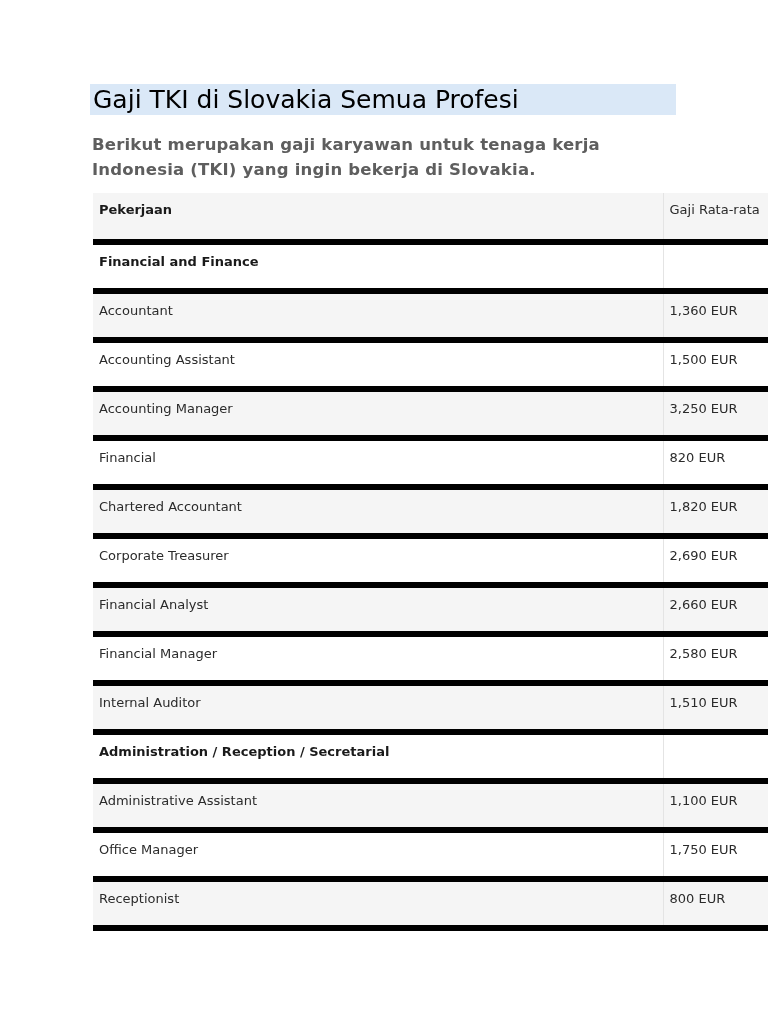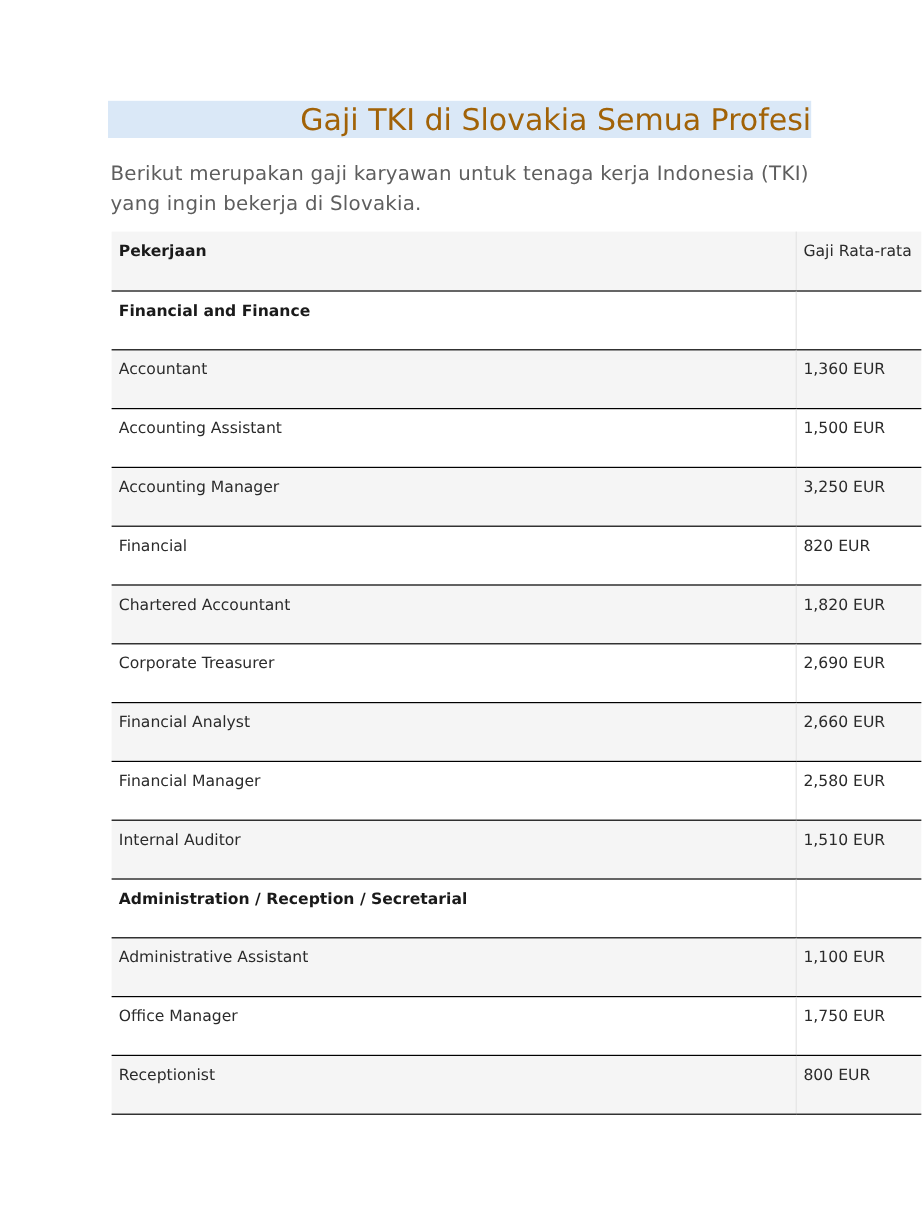--- a/index.html
+++ b/index.html
@@ -9,58 +9,58 @@
     font-family: "DejaVu Sans", "Liberation Sans", sans-serif;
     overflow: hidden;
   }
   .doc-title {
     position: absolute;
     top: 84px;
     left: 90px;
     width: 586px;
     height: 31px;
     background: #dae8f7;
-    color: #a16207;
+    color: #000000;
     font-size: 25px;
     font-weight: 400;
     line-height: 31px;
     padding-left: 3px;
     white-space: nowrap;
-    text-align: right;
   }
   .doc-subtitle {
     position: absolute;
     top: 132px;
     left: 92px;
     width: 600px;
     color: #5e5e5e;
     font-size: 16.5px;
     line-height: 25px;
     letter-spacing: 0.2px;
+    font-weight: bold;
   }
   table.salary-table {
     position: absolute;
     top: 193px;
     left: 93px;
     width: 675px;
     border-collapse: collapse;
     table-layout: fixed;
     font-size: 13px;
     color: #2b2b2b;
   }
   table.salary-table col.c1 { width: 570px; }
   table.salary-table col.c2 { width: 105px; }
   table.salary-table th,
   table.salary-table td {
     height: 49px;
     padding: 9px 6px;
     vertical-align: top;
     text-align: left;
     font-weight: 400;
-    border-bottom: 1px solid #000000;
+    border-bottom: 6px solid #000000;
   }
   table.salary-table th:last-child,
   table.salary-table td:last-child {
     border-left: 1px solid #e4e4e4;
   }
   table.salary-table thead th { background: #f5f5f5; }
   table.salary-table thead th.first { font-weight: 700; color: #1a1a1a; }
   tr.row-shaded td { background: #f5f5f5; }
   tr.row-plain td { background: #ffffff; }
   tr.row-category td { font-weight: 700; color: #1a1a1a; }

